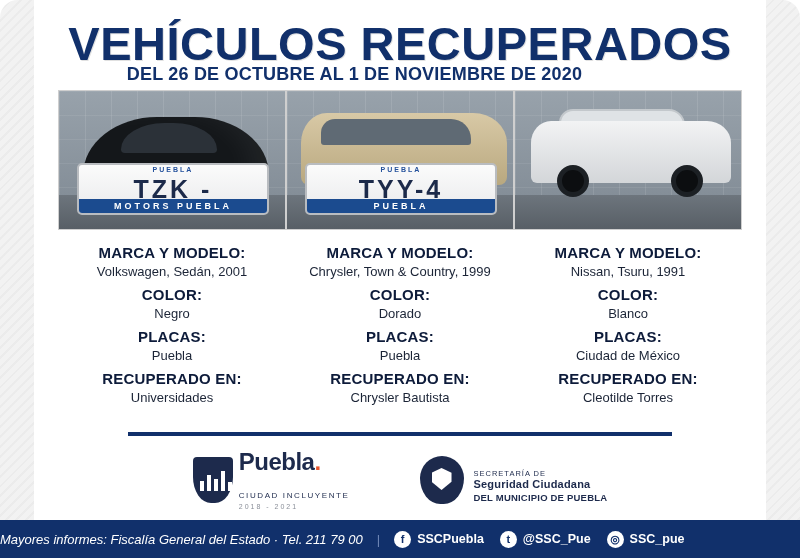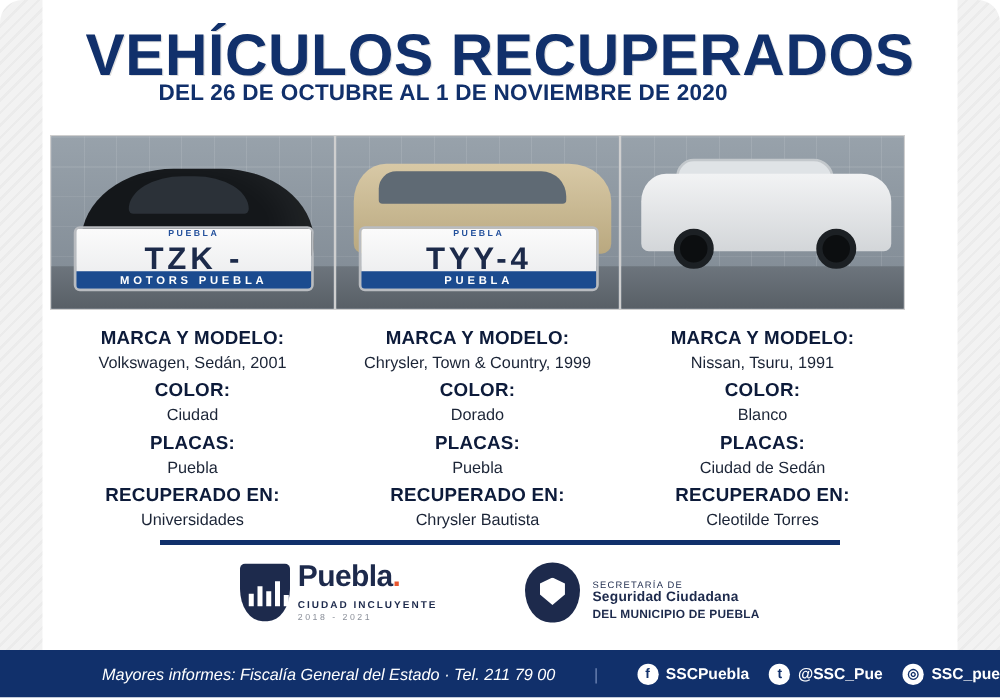--- a/index.html
+++ b/index.html
@@ -38,22 +38,22 @@
   .subtitle {
     position: absolute; top: 64px; left: 0; width: 709px;
     text-align: center;
     font-size: 18px;
     font-weight: bold;
     color: #11306b;
     letter-spacing: 0.2px;
   }
   
   .cards {
-    position: absolute; top: 108px; left: 40px; width: 720px;
-    display: flex; justify-content: flex-start;
+    position: absolute; top: 90px; left: 40px; width: 720px;
+    display: flex; justify-content: center;
   }
   .card { width: 228px; }
   .photo {
     width: 228px; height: 140px;
     position: relative;
     overflow: hidden;
     border: 1px solid #cfcfcf;
     background: #9aa3ad;
   }
   
@@ -173,21 +173,21 @@
     position: absolute; left: 7px; top: 12px;
     display: flex; align-items: flex-end; gap: 3px; height: 22px;
   }
   .puebla-shield .bars i { display: block; width: 4px; background: #fff; }
   .puebla-text { line-height: 1; }
   .puebla-word {
     font-size: 24px; font-weight: bold; color: #1d2a4c; letter-spacing: -0.5px;
   }
   .puebla-word .dot { color: #e8552d; }
   .puebla-sub {
-    font-size: 8px; color: #1d2a4c; letter-spacing: 1.6px; margin-top: 6px; font-weight: bold;
+    font-size: 8px; color: #1d2a4c; letter-spacing: 1.6px; margin-top: 18px;
   }
   .puebla-years {
     font-size: 7px; color: #8a8f99; letter-spacing: 2px; margin-top: 3px;
   }
   .ssc-logo { display: flex; align-items: flex-end; gap: 10px; }
   .ssc-badge {
     width: 44px; height: 48px;
     background: #1d2a4c;
     border-radius: 50% 50% 46% 46% / 46% 46% 54% 54%;
     position: relative;
@@ -199,21 +199,21 @@
     clip-path: polygon(50% 0, 100% 22%, 100% 62%, 50% 100%, 0 62%, 0 22%);
   }
   .ssc-text { line-height: 1.25; color: #1d2a4c; }
   .ssc-l1 { font-size: 7.5px; letter-spacing: 1px; }
   .ssc-l2 { font-size: 11px; font-weight: bold; letter-spacing: 0.2px; }
   .ssc-l3 { font-size: 9.5px; font-weight: bold; letter-spacing: 0.2px; }
   
   .footer {
     position: absolute; left: 0; bottom: 0; width: 800px; height: 38px;
     background: #11306b;
-    display: flex; align-items: center; justify-content: flex-end; gap: 31px;
+    display: flex; align-items: center; justify-content: flex-start; gap: 14px;
     color: #ffffff; font-size: 13px;
   }
   .footer .info { font-style: italic; }
   .footer .sep { color: #6f86b5; }
   .social { display: flex; align-items: center; gap: 6px; }
   .sicon {
     width: 17px; height: 17px; border-radius: 50%;
     background: #ffffff; color: #11306b;
     font-size: 11px; font-weight: bold;
     display: flex; align-items: center; justify-content: center;
@@ -244,21 +244,21 @@
         <div class="plate">
           <div class="pstate">PUEBLA</div>
           <div class="pnum">TZK -</div>
           <div class="pbar">MOTORS PUEBLA</div>
         </div>
       </div>
       <div class="details">
         <div class="lbl">MARCA Y MODELO:</div>
         <div class="val">Volkswagen, Sedán, 2001</div>
         <div class="lbl">COLOR:</div>
-        <div class="val">Ciudad</div>
+        <div class="val">Negro</div>
         <div class="lbl">PLACAS:</div>
         <div class="val">Puebla</div>
         <div class="lbl">RECUPERADO EN:</div>
         <div class="val">Universidades</div>
       </div>
     </div>
 
     <div class="card">
       <div class="photo">
         <div class="wall"></div>
@@ -293,21 +293,21 @@
         <div class="veh sedan-body"></div>
         <div class="veh wheel sw1"></div>
         <div class="veh wheel sw2"></div>
       </div>
       <div class="details">
         <div class="lbl">MARCA Y MODELO:</div>
         <div class="val">Nissan, Tsuru, 1991</div>
         <div class="lbl">COLOR:</div>
         <div class="val">Blanco</div>
         <div class="lbl">PLACAS:</div>
-        <div class="val">Ciudad de Sedán</div>
+        <div class="val">Ciudad de México</div>
         <div class="lbl">RECUPERADO EN:</div>
         <div class="val">Cleotilde Torres</div>
       </div>
     </div>
 
   </div>
 
   <div class="divider"></div>
 
   <div class="logos">

